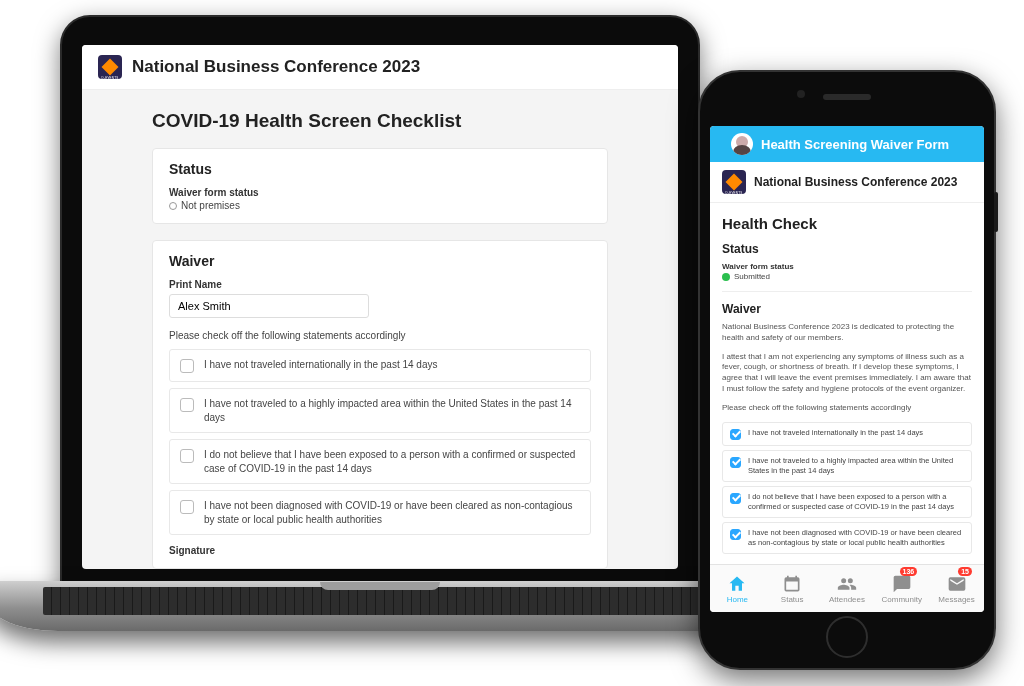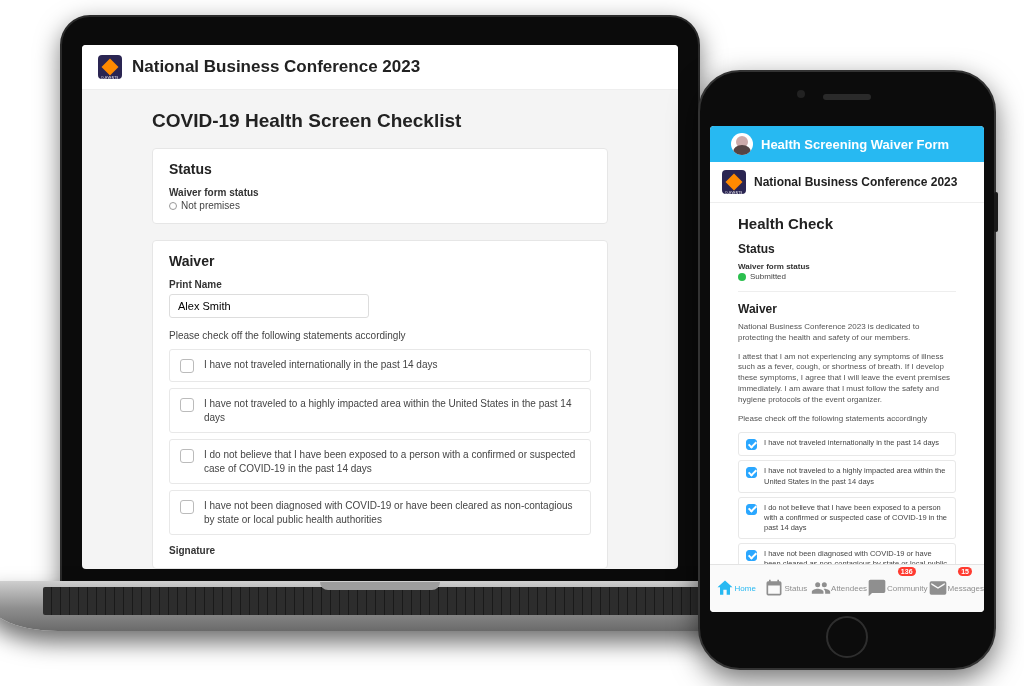--- a/index.html
+++ b/index.html
@@ -46,33 +46,33 @@
   .ph-home{position:absolute;left:50%;bottom:10px;width:42px;height:42px;margin-left:-21px;border:2px solid #2e2e2e;border-radius:50%}
   .ph-side{position:absolute;right:-4px;top:120px;width:4px;height:40px;background:#1a1a1a;border-radius:3px}
   .ph-screen{position:absolute;left:10px;right:10px;top:54px;bottom:56px;background:#fff;border-radius:4px;overflow:hidden;display:flex;flex-direction:column}
   .ph-bar{background:#27b9f2;color:#fff;height:36px;display:flex;align-items:center;gap:8px;padding:0 21px;font-weight:600;font-size:13px}
   .avatar{width:22px;height:22px;border-radius:50%;background:#fff;position:relative;overflow:hidden;flex:none}
   .avatar:before{content:"";position:absolute;left:5px;top:3px;width:12px;height:12px;background:#caa;border-radius:50%}
   .avatar:after{content:"";position:absolute;left:2px;top:12px;width:18px;height:14px;background:#544;border-radius:50% 50% 0 0}
   .ph-content{flex:1;overflow:hidden;font-size:9px;color:#333}
   .ph-strip{display:flex;align-items:center;gap:8px;padding:8px 12px;border-bottom:1px solid #eee;background:#fff}
   .ph-strip .etitle{font-weight:700;font-size:12px;color:#222}
-  .ph-pad{padding:8px 28px 0}
+  .ph-pad{padding:8px 12px 0}
   .ph-h1{font-weight:700;font-size:15px;color:#222;margin:4px 0 10px}
   .ph-sec-title{font-size:12px;font-weight:600;color:#222;margin:6px 0}
   .ph-lbl{font-size:8px;font-weight:700}
   .ph-stat{font-size:8px;color:#444;margin-top:1px}
   .hr{border:none;border-top:1px solid #eee;margin:10px 0}
   .para{font-size:8px;color:#555;line-height:1.35;margin:0 0 8px}
   .ph-chk{border:1px solid #e8e8e8;border-radius:3px;padding:5px 7px;display:flex;gap:7px;margin-bottom:4px}
   .ph-chk .box{width:11px;height:11px}
   .ph-chk .box.checked:after{left:2.5px;top:-.5px;width:3px;height:6px}
   .ph-chk .chktxt{font-size:7.5px}
   .ph-tab{height:48px;border-top:1px solid #e3e3e3;display:flex;background:#fafafa}
-  .tab{flex:1;display:flex;flex-direction:row;align-items:center;justify-content:center;font-size:8px;color:#8f8f8f;position:relative}
+  .tab{flex:1;display:flex;flex-direction:column;align-items:center;justify-content:center;font-size:8px;color:#8f8f8f;position:relative}
   .tab.active{color:#27b9f2}
   .tab svg{width:20px;height:20px;margin-bottom:1px}
   .badge{position:absolute;top:2px;right:12px;background:#ff3b30;color:#fff;font-size:7px;font-weight:700;padding:1px 3px;border-radius:7px;line-height:1}
 </style>
 </head>
 <body>
 
 <div class="laptop">
   <div class="lap-top">
     <div class="lap-bezel desk">

